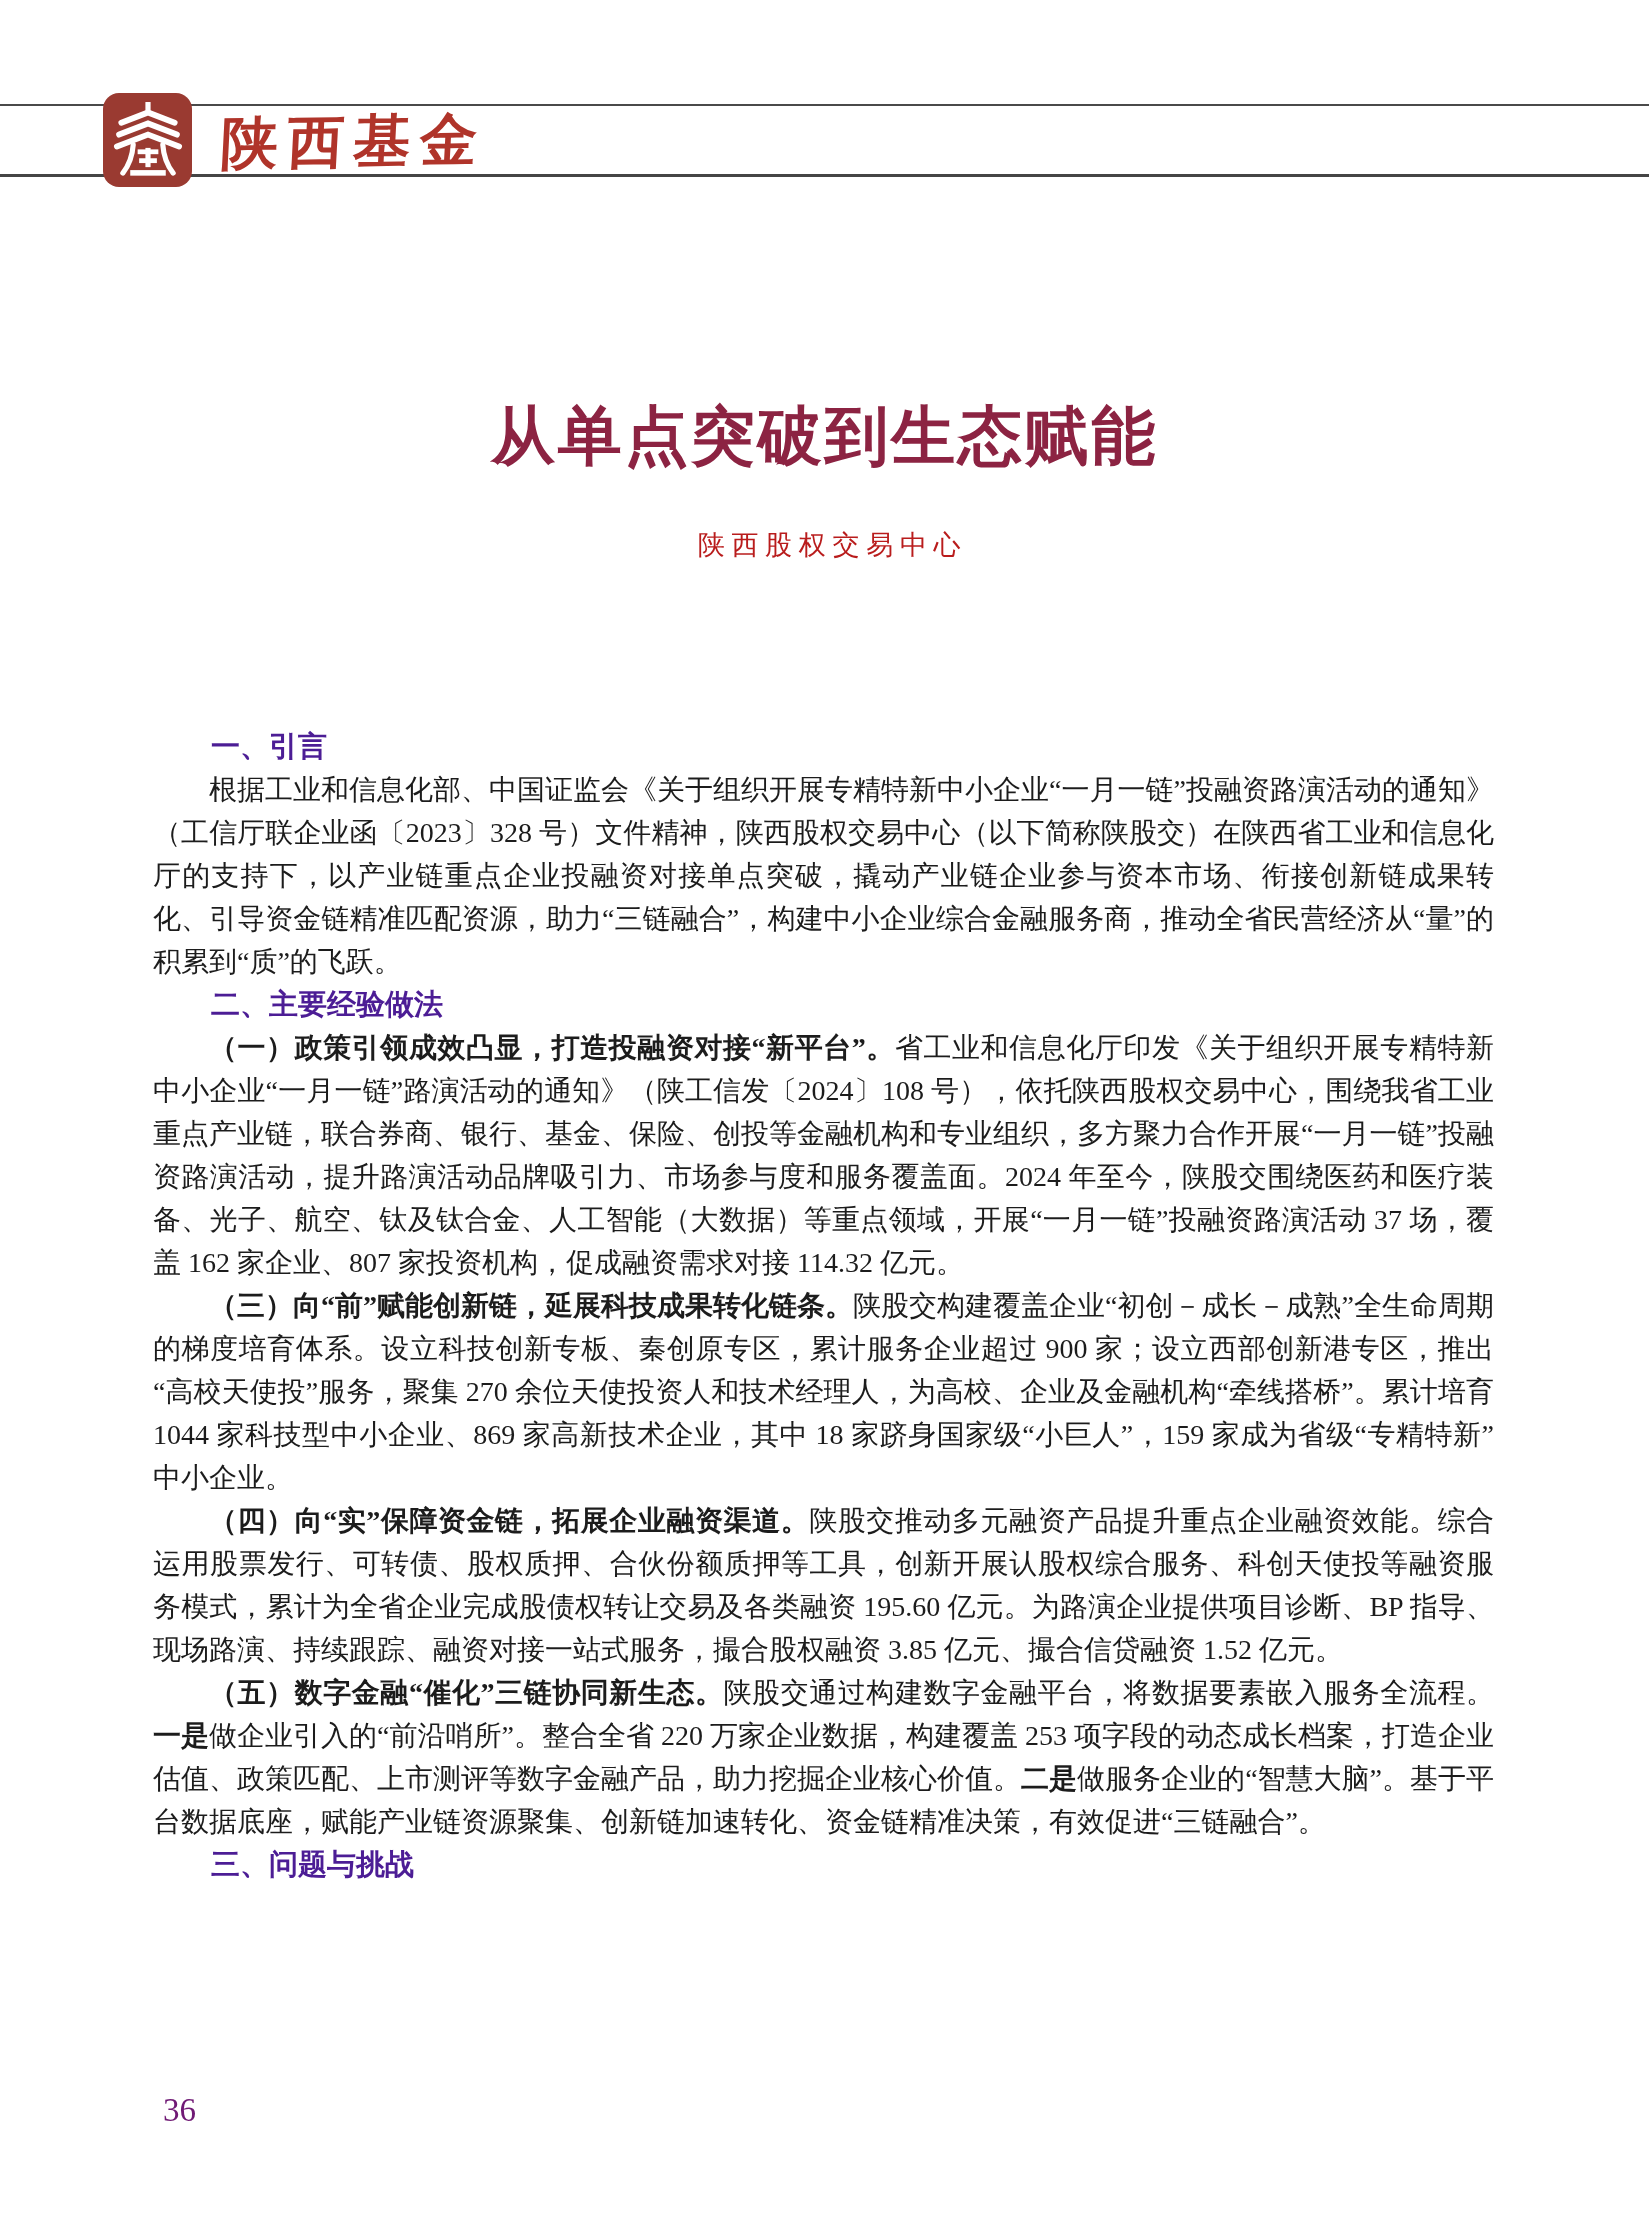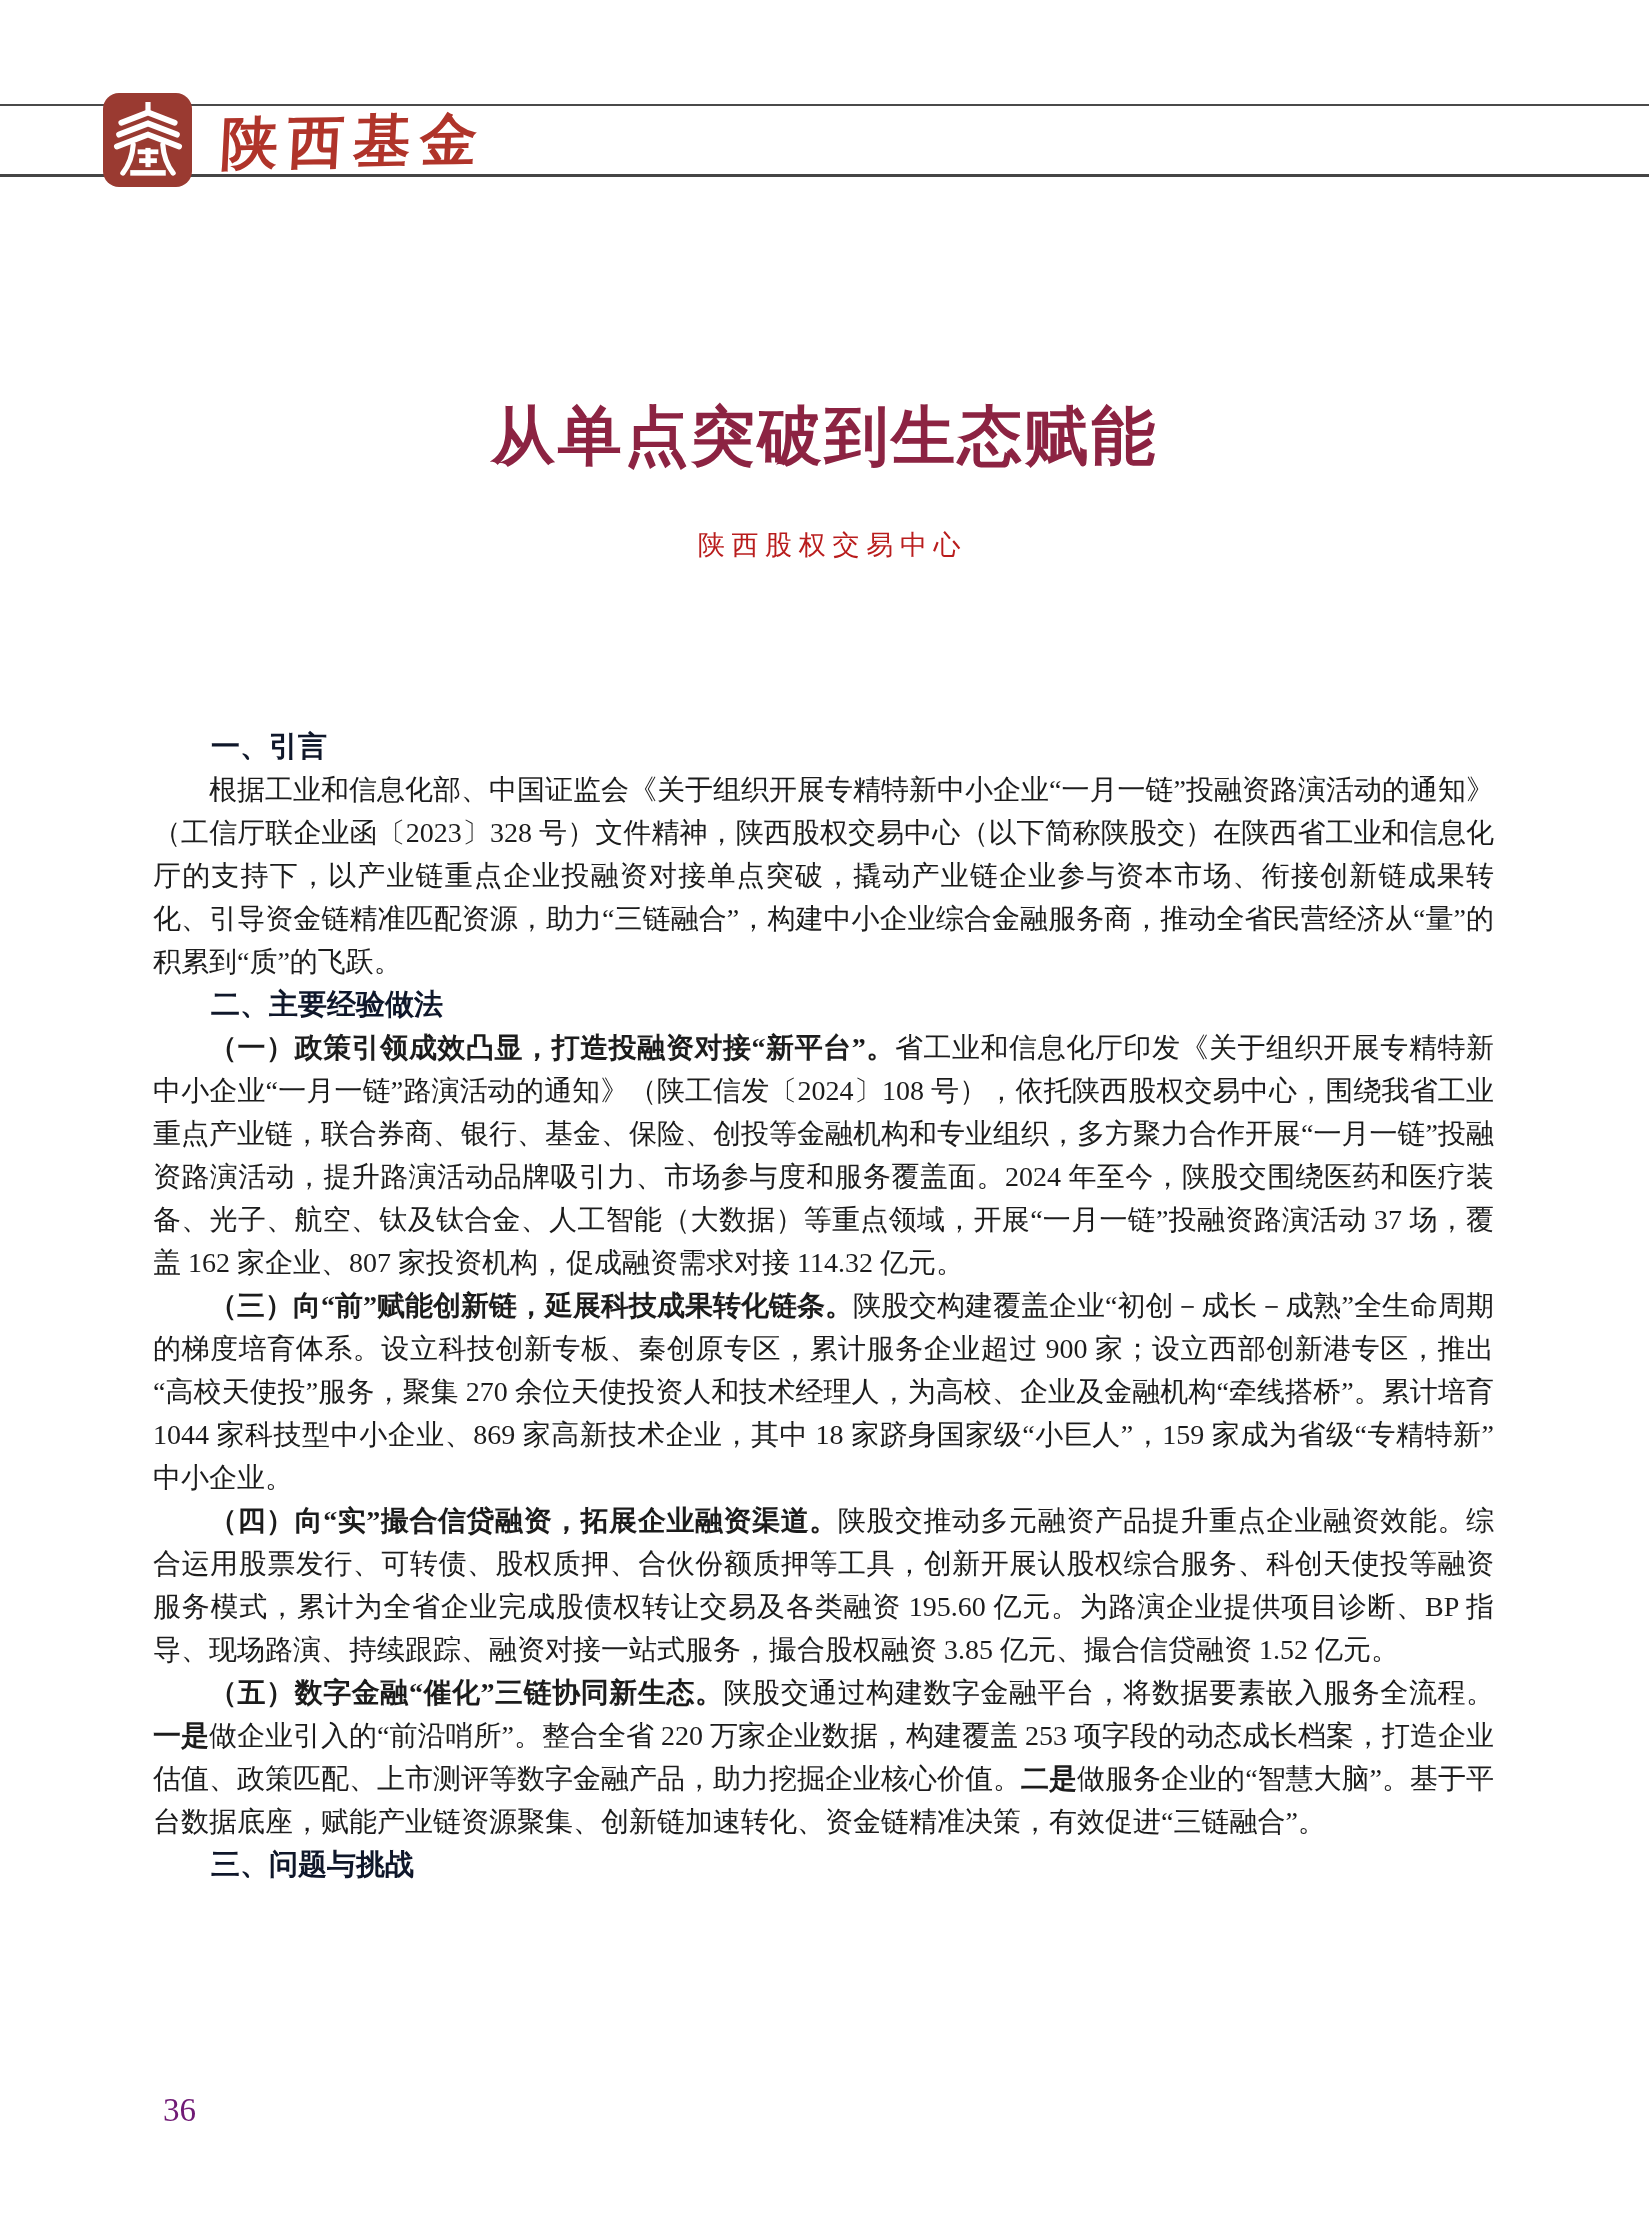--- a/index.html
+++ b/index.html
@@ -45,21 +45,21 @@
   }
   
   .body{
     position:absolute;left:153px;top:725px;width:1341px;
     font-size:28px;line-height:43px;
     text-align:justify;
   }
   .body h2{
     margin:0;padding:0;
     font-size:29px;line-height:43px;font-weight:bold;
-    color:#0f172a;text-indent:2em;text-align:left;
+    color:#4c1d95;text-indent:2em;text-align:left;
     font-family:"DejaVu Sans","Liberation Sans",sans-serif;
   }
   .body p{margin:0;padding:0;text-indent:2em;}
   .lead{font-weight:bold;}
   .inline-bold{font-weight:bold;}
   
   .pagenum{
     position:absolute;left:163px;top:2092px;
     font-size:33px;line-height:37px;color:#701a75;
   }
@@ -113,21 +113,21 @@
     <p>
       <span class="lead">（一）政策引领成效凸显，打造投融资对接“新平台”。</span><span>省工业和信息化厅印发《关于组织开展专精特新中小企业“一月一链”路演活动的通知》（陕工信发〔2024〕108 号），依托陕西股权交易中心，围绕我省工业重点产业链，联合券商、银行、基金、保险、创投等金融机构和专业组织，多方聚力合作开展“一月一链”投融资路演活动，提升路演活动品牌吸引力、市场参与度和服务覆盖面。2024 年至今，陕股交围绕医药和医疗装备、光子、航空、钛及钛合金、人工智能（大数据）等重点领域，开展“一月一链”投融资路演活动 37 场，覆盖 162 家企业、807 家投资机构，促成融资需求对接 114.32 亿元。</span>
     </p>
 
 
     <p>
       <span class="lead">（三）向“前”赋能创新链，延展科技成果转化链条。</span><span>陕股交构建覆盖企业“初创－成长－成熟”全生命周期的梯度培育体系。设立科技创新专板、秦创原专区，累计服务企业超过 900 家；设立西部创新港专区，推出“高校天使投”服务，聚集 270 余位天使投资人和技术经理人，为高校、企业及金融机构“牵线搭桥”。累计培育 1044 家科技型中小企业、869 家高新技术企业，其中 18 家跻身国家级“小巨人”，159 家成为省级“专精特新”中小企业。</span>
     </p>
 
     <p>
-      <span class="lead">（四）向“实”撮合信贷融资，拓展企业融资渠道。</span><span>陕股交推动多元融资产品提升重点企业融资效能。综合运用股票发行、可转债、股权质押、合伙份额质押等工具，创新开展认股权综合服务、科创天使投等融资服务模式，累计为全省企业完成股债权转让交易及各类融资 195.60 亿元。为路演企业提供项目诊断、BP 指导、现场路演、持续跟踪、融资对接一站式服务，撮合股权融资 3.85 亿元、撮合信贷融资 1.52 亿元。</span>
+      <span class="lead">（四）向“实”保障资金链，拓展企业融资渠道。</span><span>陕股交推动多元融资产品提升重点企业融资效能。综合运用股票发行、可转债、股权质押、合伙份额质押等工具，创新开展认股权综合服务、科创天使投等融资服务模式，累计为全省企业完成股债权转让交易及各类融资 195.60 亿元。为路演企业提供项目诊断、BP 指导、现场路演、持续跟踪、融资对接一站式服务，撮合股权融资 3.85 亿元、撮合信贷融资 1.52 亿元。</span>
     </p>
 
     <p>
       <span class="lead">（五）数字金融“催化”三链协同新生态。</span><span>陕股交通过构建数字金融平台，将数据要素嵌入服务全流程。</span><span class="inline-bold">一是</span><span>做企业引入的“前沿哨所”。整合全省 220 万家企业数据，构建覆盖 253 项字段的动态成长档案，打造企业估值、政策匹配、上市测评等数字金融产品，助力挖掘企业核心价值。</span><span class="inline-bold">二是</span><span>做服务企业的“智慧大脑”。基于平台数据底座，赋能产业链资源聚集、创新链加速转化、资金链精准决策，有效促进“三链融合”。</span>
     </p>
 
     <h2>三、问题与挑战</h2>
 
   </div>
 

